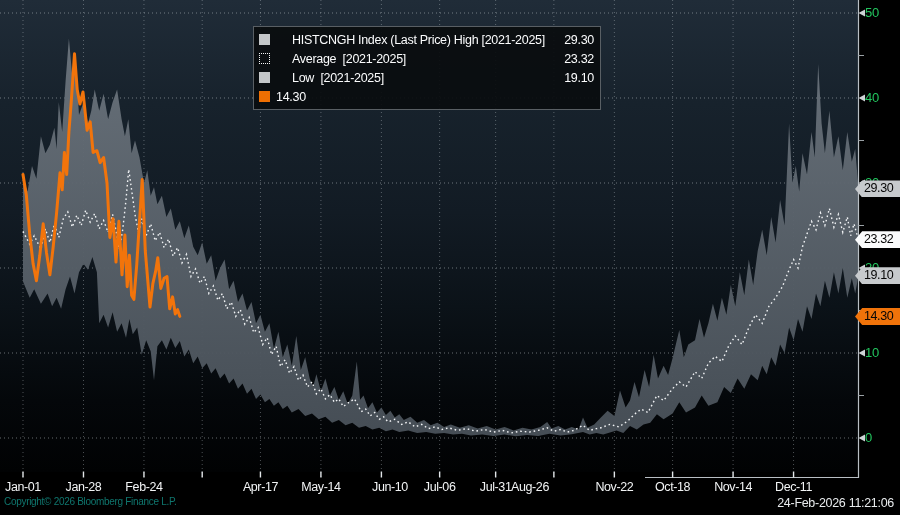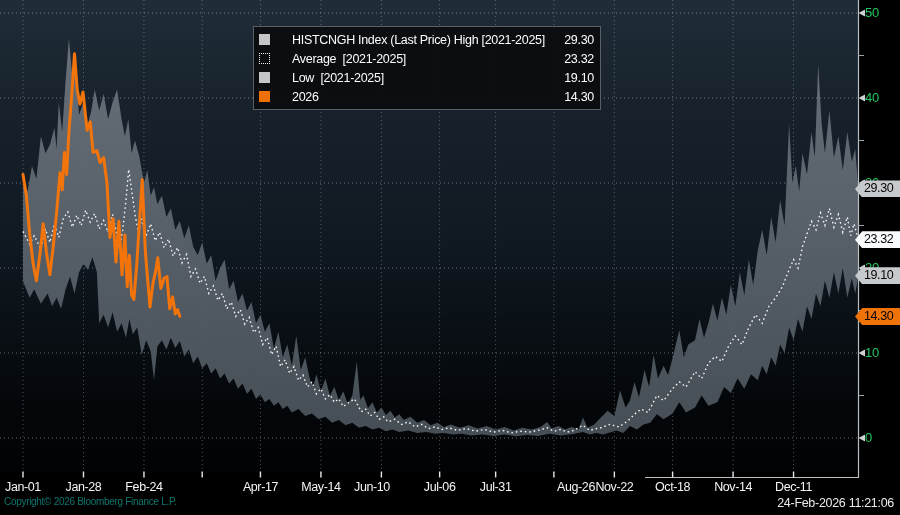--- a/index.html
+++ b/index.html
@@ -107,24 +107,24 @@
       <div class="tag tag-gray" style="top: 267.15px;">19.10</div>
       <div class="tag tag-orange" style="top: 307.95px;">14.30</div>
     </div>
   <div id="xlabels">
       <div class="xlab" style="left: -7px;">Jan-01</div>
       <div class="xlab" style="left: 53.48px;">Jan-28</div>
       <div class="xlab" style="left: 113.96px;">Feb-24</div>
       <div class="xlab" style="left: 179px; margin-top: 44px;">Mar-22</div>
       <div class="xlab" style="left: 230.44px;">Apr-17</div>
       <div class="xlab" style="left: 290.92px;">May-14</div>
-      <div class="xlab" style="left: 342px;">Jun-10</div>
+      <div class="xlab" style="left: 360px;">Jun-10</div>
       <div class="xlab" style="left: 409.64px;">Jul-06</div>
       <div class="xlab" style="left: 465.64px;">Jul-31</div>
-      <div class="xlab" style="left: 546px;">Aug-26</div>
+      <div class="xlab" style="left: 500px;">Aug-26</div>
       <div class="xlab" style="left: 584.36px;">Nov-22</div>
       <div class="xlab" style="left: 642.6px;">Oct-18</div>
       <div class="xlab" style="left: 703.08px;">Nov-14</div>
       <div class="xlab" style="left: 763.56px;">Dec-11</div>
     </div>
 
   <div class="legend">
     <div class="lrow">
       <span class="sw sw-band"></span>
       <span class="llabel">HISTCNGH Index (Last Price) High [2021-2025]</span>
@@ -135,20 +135,19 @@
       <span class="llabel">Average  [2021-2025]</span>
       <span class="lval">23.32</span>
     </div>
     <div class="lrow">
       <span class="sw sw-band"></span>
       <span class="llabel">Low  [2021-2025]</span>
       <span class="lval">19.10</span>
     </div>
     <div class="lrow">
       <span class="sw sw-2026"></span>
-      <span class="llabel">2026</span>
       <span class="lval">14.30</span>
     </div>
   </div>
 
   <div class="copyright">Copyright© 2026 Bloomberg Finance L.P.</div>
   <div class="timestamp">24-Feb-2026 11:21:06</div>
 </div>
 
 </body></html>

